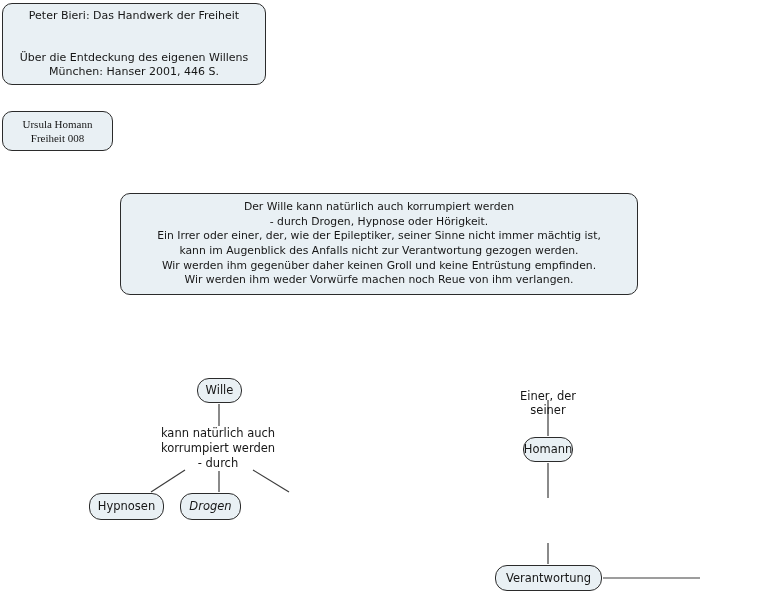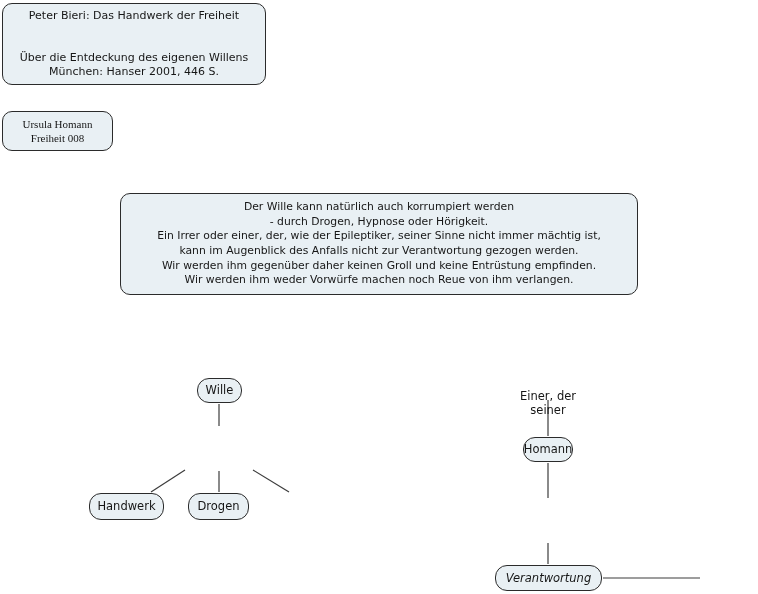--- a/index.html
+++ b/index.html
@@ -19,27 +19,27 @@
   .lbl{position:absolute;text-align:center;font-size:11.5px;line-height:15px;}
 
   
   #source-box{left:2px;top:3px;width:264px;height:82px;}
   #author-box{left:2px;top:111px;width:111px;height:40px;line-height:14.5px;font-family:Liberation Serif, serif;}
   #quote-box{left:120px;top:193px;width:518px;height:102px;font-size:10.8px;line-height:14.6px;padding:12px 4px;}
 
   #node-wille{left:197px;top:378px;width:45px;height:25px;}
   #label-korrumpiert{left:138px;top:426px;width:160px;}
   #node-hypnosen{left:89px;top:493px;width:75px;height:27px;}
-  #node-drogen{left:188px;top:493px;width:61px;height:27px;}
+  #node-drogen{left:180px;top:493px;width:61px;height:27px;font-style:italic;}
   #node-hoerigkeit{left:274px;top:493px;width:72px;height:27px;}
 
   #label-einer{left:498px;top:369px;width:100px;line-height:14px;margin-top:20px;}
   #node-sinne{left:523px;top:437px;width:50px;height:25px;}
   #label-maechtig{left:488px;top:499px;width:120px;line-height:14px;}
-  #node-verantwortung{left:495px;top:565px;width:107px;height:26px;font-style:italic;}
+  #node-verantwortung{left:495px;top:565px;width:107px;height:26px;}
   #label-gezogen{left:698px;top:561px;width:60px;line-height:14px;margin-top:43px;}
 </style>
 </head>
 <body>
 
 <div class="canvas">
 
   <svg class="wires" width="758" height="594" aria-hidden="true">
 
     <line x1="219" y1="404" x2="219" y2="426"></line>
@@ -72,23 +72,26 @@
 Ein Irrer oder einer, der, wie der Epileptiker, seiner Sinne nicht immer mächtig ist,
 kann im Augenblick des Anfalls nicht zur Verantwortung gezogen werden.
 Wir werden ihm gegenüber daher keinen Groll und keine Entrüstung empfinden.
 Wir werden ihm weder Vorwürfe machen noch Reue von ihm verlangen.</div>
   </div>
 
   <div class="node" id="node-wille">
     <span>Wille</span>
   </div>
 
+  <div class="lbl" id="label-korrumpiert">kann natürlich auch
+korrumpiert werden
+- durch</div>
 
   <div class="node" id="node-hypnosen">
-    <span>Handwerk</span>
+    <span>Hypnosen</span>
   </div>
 
   <div class="node" id="node-drogen">
     <span>Drogen</span>
   </div>
 
 
   <div class="lbl" id="label-einer">Einer, der
 seiner</div>
 

